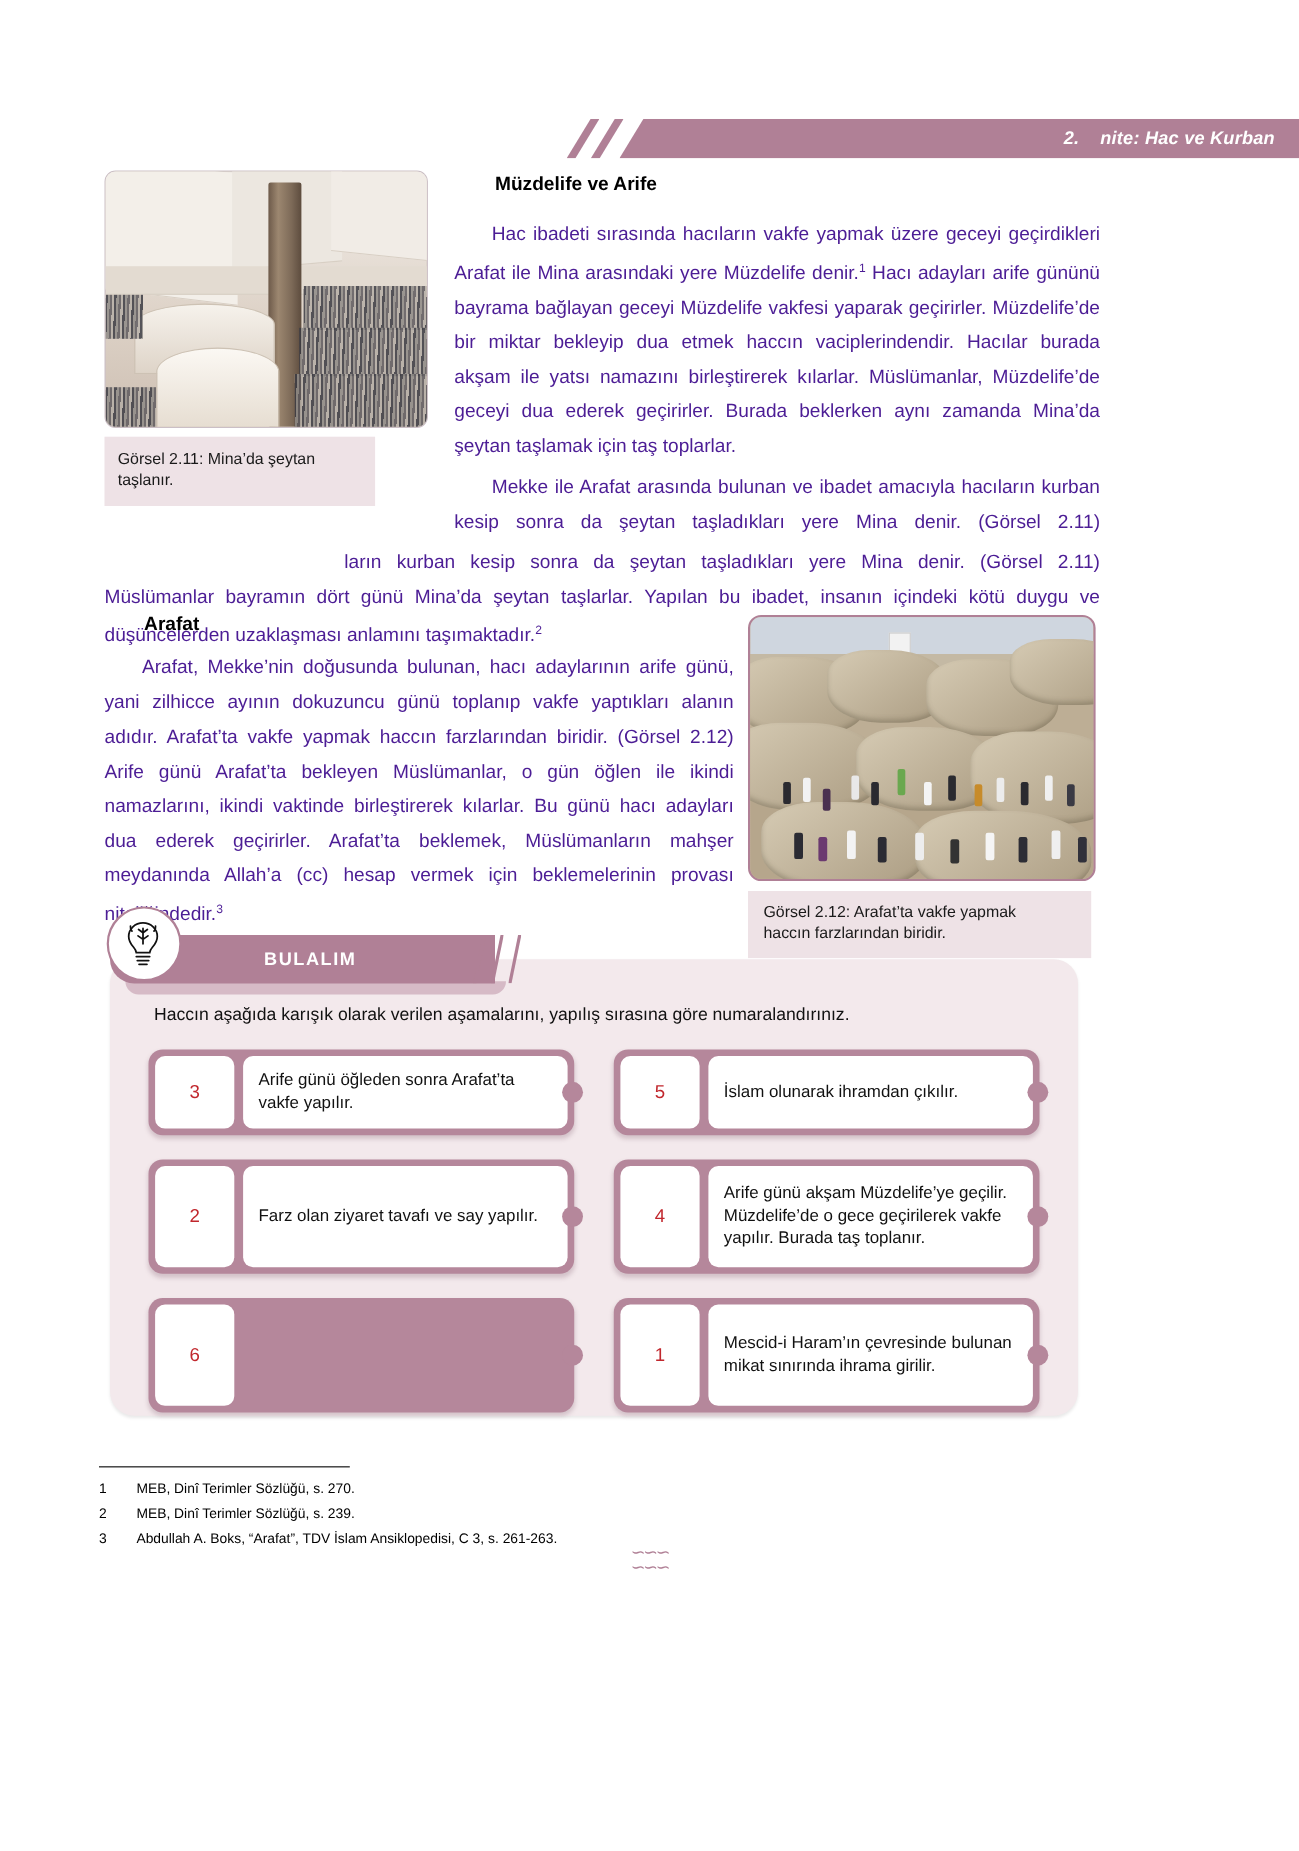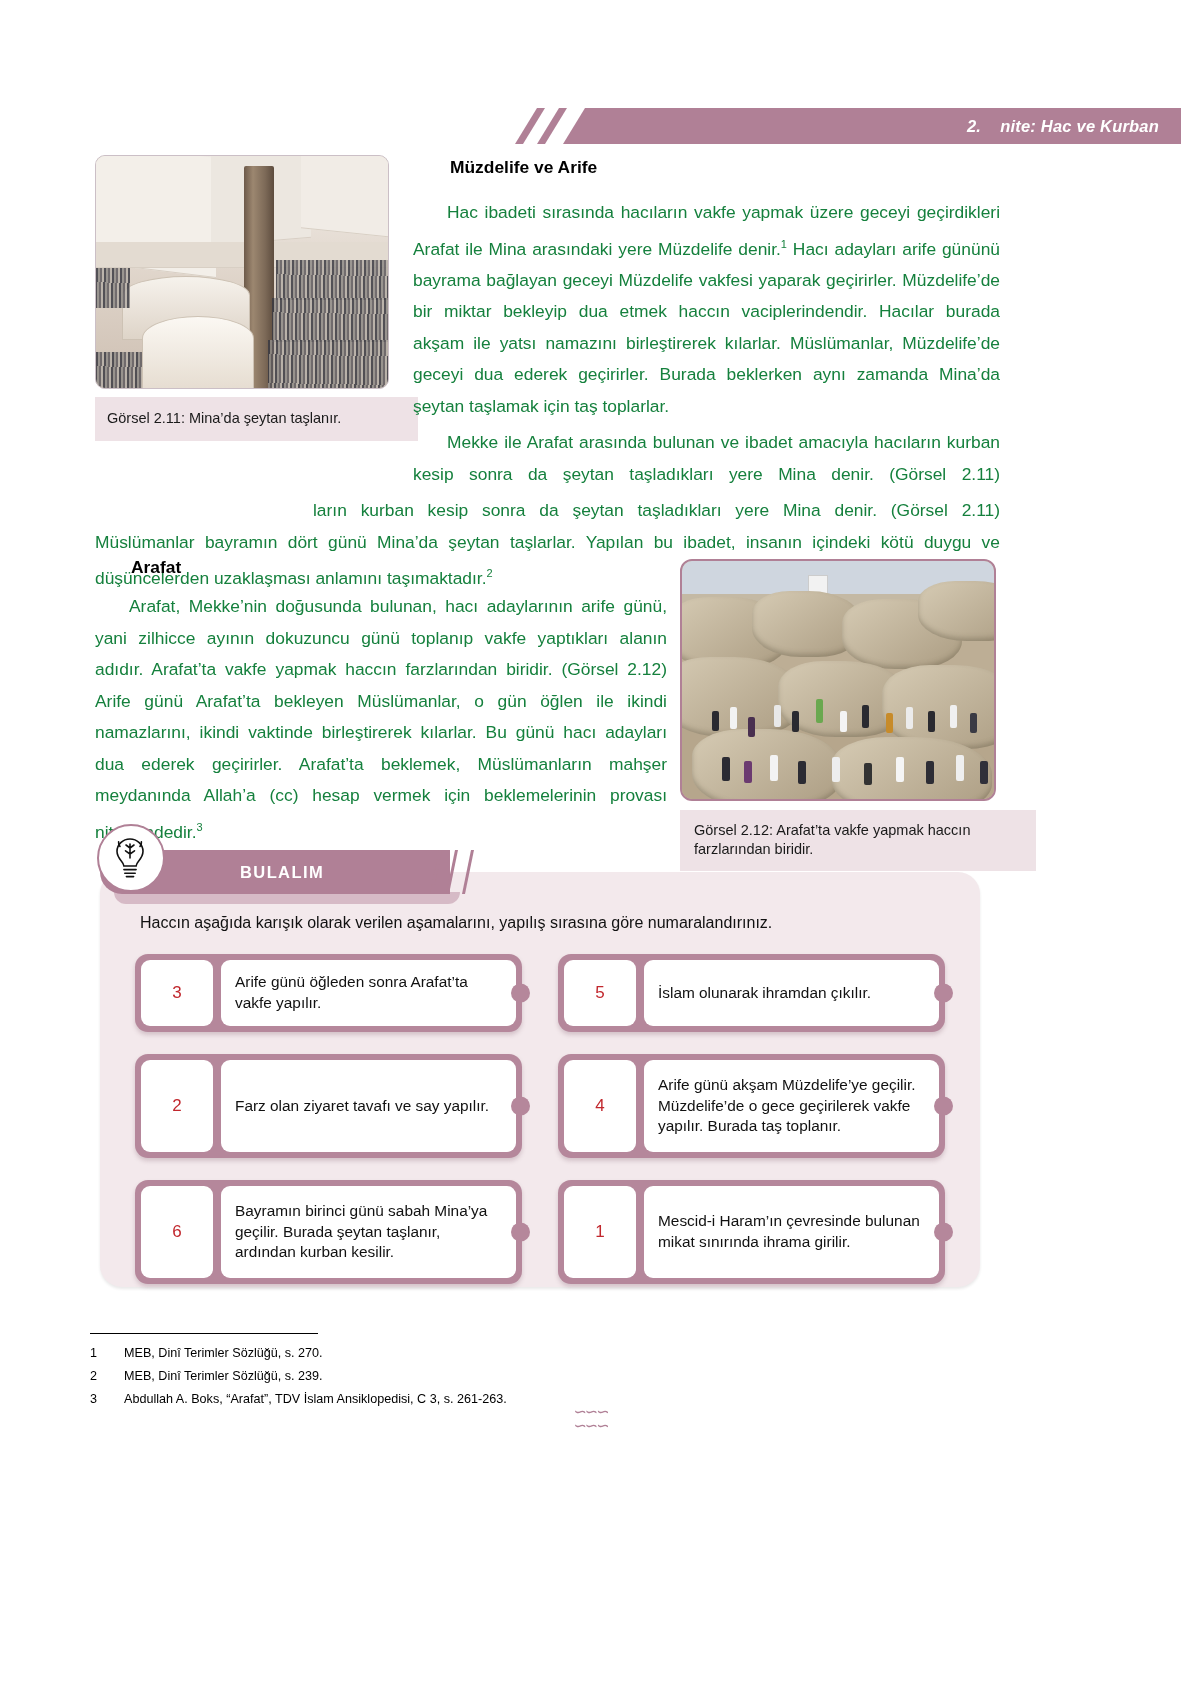--- a/index.html
+++ b/index.html
@@ -78,21 +78,21 @@
     width: 294px;
     height: 234px;
     border-radius: 10px;
     overflow: hidden;
     position: relative;
     background: #cfc6bd;
     border: 1px solid #cbbfc6;
   }
   .fig211 .caption {
     margin-top: 8px;
-    width: 323px;
+    width: 246px;
     background: #eee2e6;
     padding: 12px 10px 13px 12px;
     font-size: 14.5px;
     color: #1a1a1a;
     line-height: 1.3;
   }
 
   
   .mina-art { position: absolute; inset: 0; background:
       linear-gradient(#efeae4 0%, #e8e0d8 30%, #ded3c8 55%, #cdbfb2 100%); }
@@ -133,21 +133,21 @@
     width: 316px;
     height: 242px;
     border-radius: 12px;
     overflow: hidden;
     position: relative;
     border: 2px solid #b08096;
     background: #c9b89c;
   }
   .fig212 .caption {
     margin-top: 9px;
-    width: 356px;
+    width: 312px;
     background: #eee2e6;
     padding: 11px 24px 12px 14px;
     font-size: 14.5px;
     color: #1a1a1a;
     line-height: 1.32;
   }
   .arafat-art { position: absolute; inset:0;
     background: linear-gradient(#cfd6df 0 14%, #c4b9a4 14% 30%, #bdae95 30% 60%, #b6a68c 60% 100%); }
   .rock {
     position: absolute;
@@ -158,21 +158,21 @@
   .pilgrim { position:absolute; border-radius:2px; }
   .tower {
     position:absolute; background:#f2f2f2; border:1px solid #ccc;
   }
 
   
   .ptext {
     position: absolute;
     font-size: 17.4px;
     line-height: 31.5px;
-    color: #15803d;
+    color: #4c1d95;
     text-align: justify;
     text-justify: inter-word;
   }
   .ptext sup { font-size: 11px; vertical-align: super; }
   .sec-head {
     position: absolute;
     font-size: 17.4px;
     font-weight: bold;
     color: #000;
   }
@@ -473,21 +473,20 @@
     </div>
 
     <div class="card tall">
       <div class="card-num">4</div>
       <div class="card-body">Arife günü akşam Müzdelife’ye geçilir. Müzdelife’de o gece geçirilerek vakfe yapılır. Burada taş toplanır.</div>
       <div class="card-knob"></div>
     </div>
 
     <div class="card tall">
       <div class="card-num">6</div>
-      <div class="card-body">Bayramın birinci günü sabah Mina’ya geçilir. Burada şeytan taşlanır, ardından kurban kesilir.</div>
       <div class="card-knob"></div>
     </div>
 
     <div class="card tall">
       <div class="card-num">1</div>
       <div class="card-body">Mescid-i Haram’ın çevresinde bulunan mikat sınırında ihrama girilir.</div>
       <div class="card-knob"></div>
     </div>
 
   </div>

